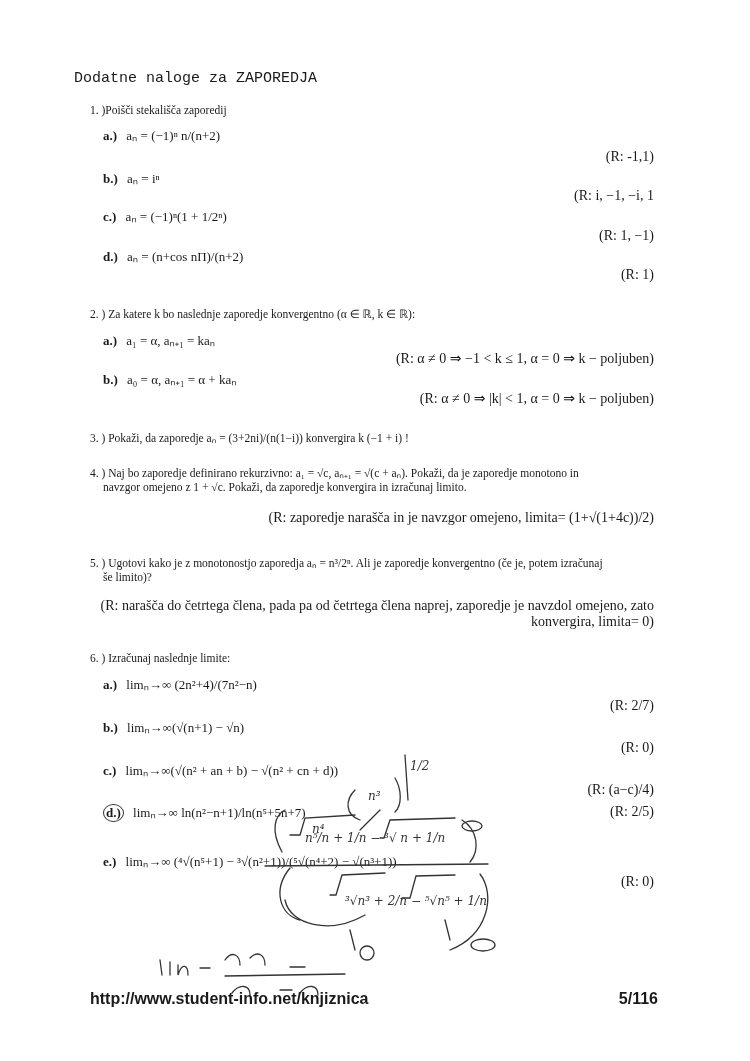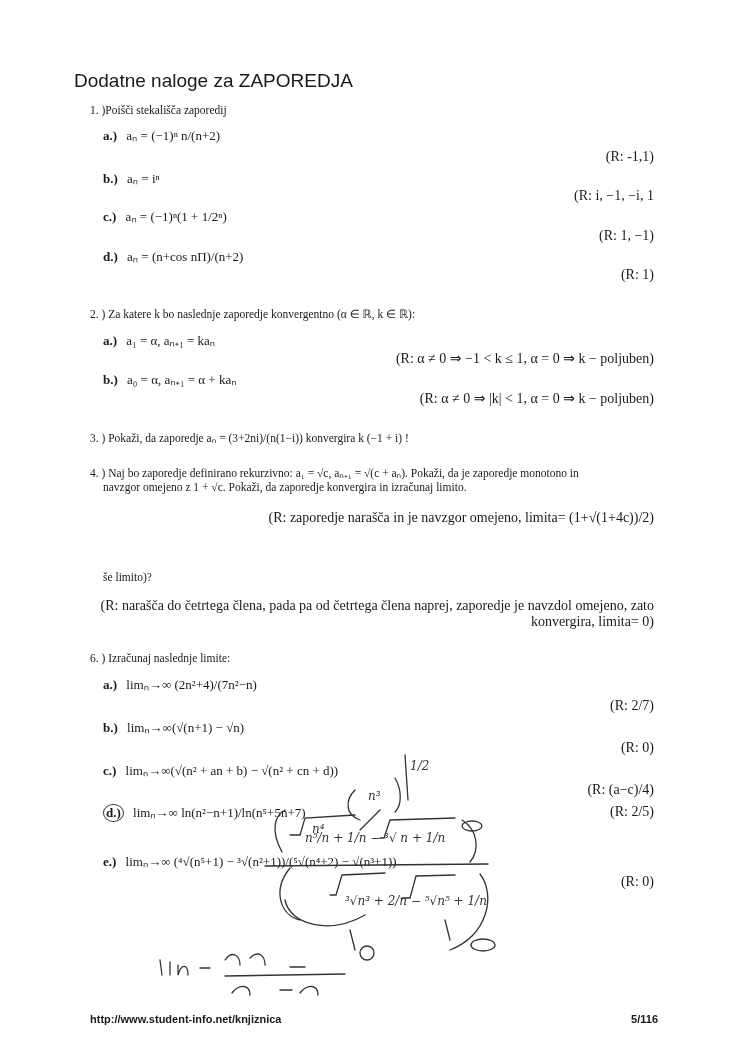--- a/index.html
+++ b/index.html
@@ -1,27 +1,27 @@
 <!DOCTYPE html>
 <html><head>
 <meta charset="utf-8">
 <style>
   html, body { margin: 0; padding: 0; }
   body {
     width: 750px; height: 1061px; background: #ffffff; position: relative; overflow: hidden;
     font-family: "DejaVu Serif", "Liberation Serif", serif; color: #1a1a1a;
   }
   .page { position: absolute; left: 0; top: 0; width: 750px; height: 1061px; }
-  .title { position: absolute; left: 74px; top: 70px; font-size: 19px; font-family: Liberation Sans, sans-serif; }
+  .title { position: absolute; left: 74px; top: 70px; font-size: 15px; font-family: Liberation Mono, monospace; }
   .abs { position: absolute; white-space: nowrap; }
   .q { font-size: 11.5px; font-family: Liberation Serif, serif; }
   .item { font-size: 13px; font-family: "Liberation Serif", serif; }
   .item b { font-weight: bold; margin-right: 6px; }
   .ans { font-size: 14px; font-family: "Liberation Serif", serif; right: 96px; }
-  .footer { position: absolute; top: 1013px; font-family: "Liberation Sans", sans-serif; font-weight: bold; font-size: 11px; }
+  .footer { position: absolute; top: 990px; font-family: "Liberation Sans", sans-serif; font-weight: bold; font-size: 16px; }
   .circle { display: inline-block; border: 1px solid #333; border-radius: 50%; padding: 0 2px; }
   .hand { position: absolute; left: 0; top: 0; }
 </style>
 </head>
 <body>
 
 <div class="page">
 
   <div class="title">Dodatne naloge za ZAPOREDJA</div>
 
@@ -61,20 +61,21 @@
     <span>a₀ = α, aₙ₊₁ = α + kaₙ</span>
   </div>
   <div class="abs ans" style="top:390px">(R: α ≠ 0 ⇒ |k| &lt; 1, α = 0 ⇒ k − poljuben)</div>
 
   <div class="abs q" style="left:90px;top:430px">3. ) Pokaži, da zaporedje aₙ = (3+2ni)/(n(1−i)) konvergira k (−1 + i) !</div>
 
   <div class="abs q" style="left:90px;top:465px">4. ) Naj bo zaporedje definirano rekurzivno: a₁ = √c, aₙ₊₁ = √(c + aₙ). Pokaži, da je zaporedje monotono in</div>
   <div class="abs q" style="left:103px;top:481px">navzgor omejeno z 1 + √c. Pokaži, da zaporedje konvergira in izračunaj limito.</div>
   <div class="abs ans" style="top:510px">(R: zaporedje narašča in je navzgor omejeno, limita= (1+√(1+4c))/2)</div>
 
+  <div class="abs q" style="left:90px;top:555px">5. ) Ugotovi kako je z monotonostjo zaporedja aₙ = n³/2ⁿ. Ali je zaporedje konvergentno (če je, potem izračunaj</div>
   <div class="abs q" style="left:103px;top:571px">še limito)?</div>
   <div class="abs ans" style="top:598px">(R: narašča do četrtega člena, pada pa od četrtega člena naprej, zaporedje je navzdol omejeno, zato</div>
   <div class="abs ans" style="top:614px">konvergira, limita= 0)</div>
 
   <div class="abs q" style="left:90px;top:652px">6. ) Izračunaj naslednje limite:</div>
   <div class="abs item" style="left:103px;top:675px">
     <b>a.)</b>
     <span>limₙ→∞ (2n²+4)/(7n²−n)</span>
   </div>
   <div class="abs ans" style="top:698px">(R: 2/7)</div>

